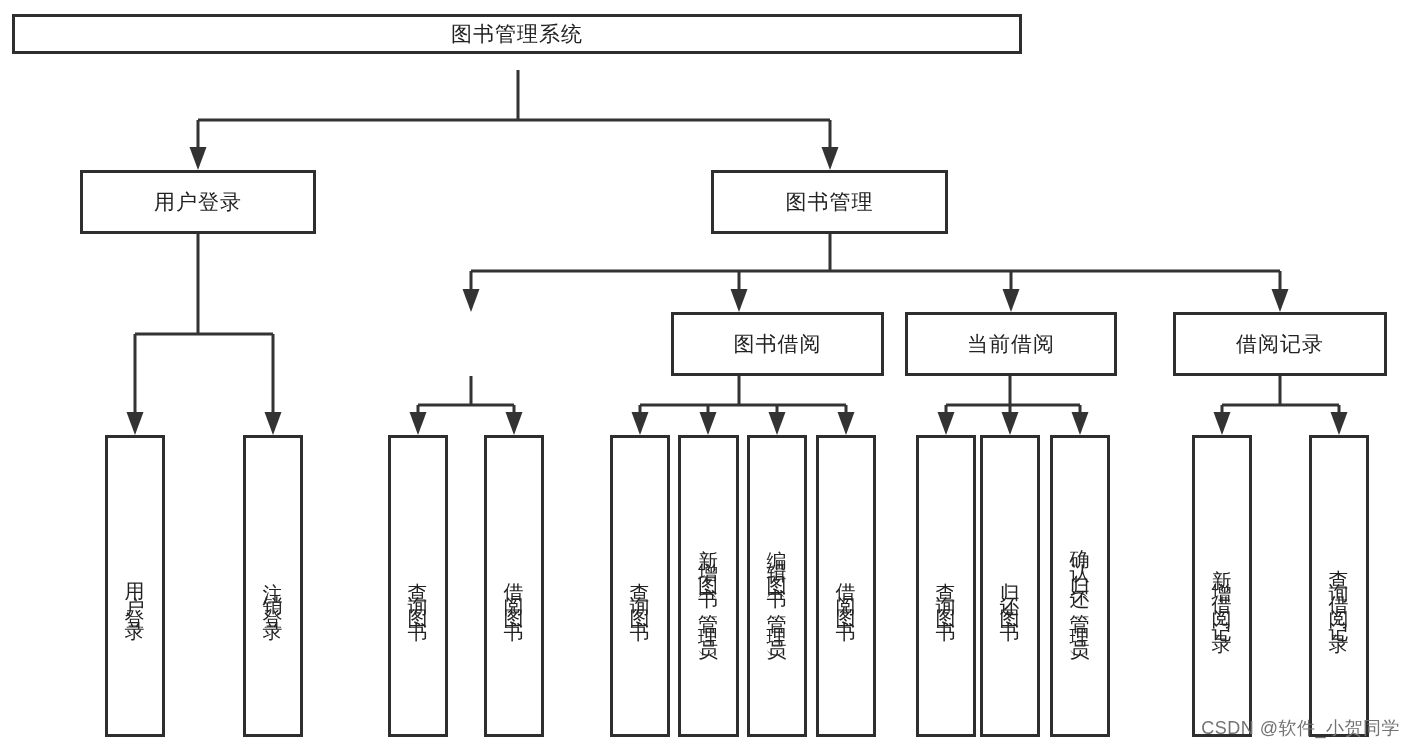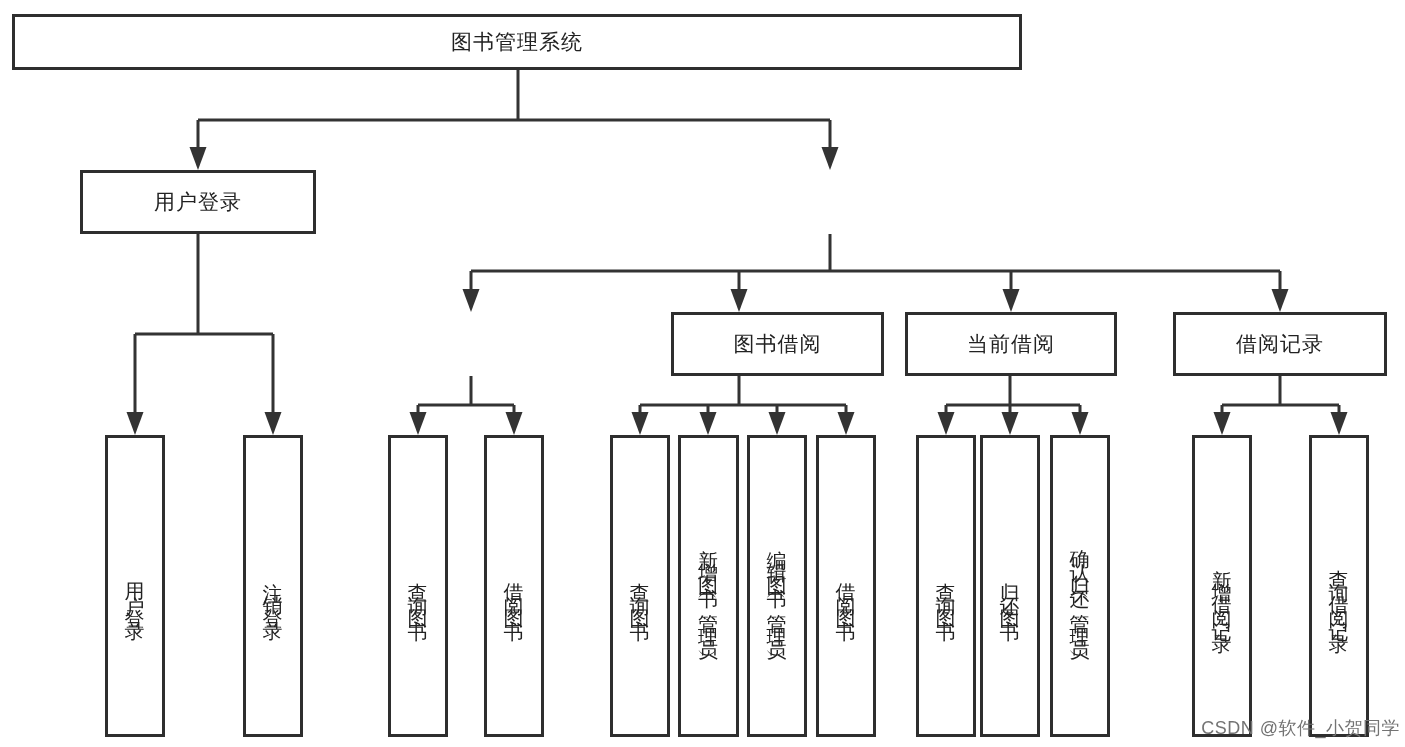--- a/index.html
+++ b/index.html
@@ -30,21 +30,21 @@
   .hnode { font-size: 21px; letter-spacing: 1px; }
   .vnode { font-size: 20px; }
   .vnode .vtext {
     writing-mode: vertical-rl;
     text-orientation: mixed;
     letter-spacing: 13px;
     line-height: 1;
     padding-top: 13px; 
   }
   
-  .n-root           { left: 12px;   top: 14px;  width: 1010px; height: 56px; }
+  .n-root           { left: 12px;   top: 14px;  width: 1010px; height: 40px; }
   .n-user-login     { left: 80px;   top: 170px; width: 236px;  height: 64px; }
   .n-book-mgmt      { left: 711px;  top: 170px; width: 237px;  height: 64px; }
   .n-new-book       { left: 363px;  top: 312px; width: 216px;  height: 64px; }
   .n-book-borrow    { left: 633px;  top: 312px; width: 213px;  height: 64px; margin-left: 38px; }
   .n-current-borrow { left: 905px;  top: 312px; width: 212px;  height: 64px; }
   .n-borrow-record  { left: 1173px; top: 312px; width: 214px;  height: 64px; }
   .leaf { top: 435px; height: 302px; width: 60px; }
   .l-a1 { left: 105px; }
   .l-a2 { left: 243px; }
   .l-b1 { left: 388px; }
@@ -114,20 +114,23 @@
     </g>
   </svg>
 
   <div class="node hnode n-root">
     <span>图书管理系统</span>
   </div>
 
   <div class="node hnode n-user-login">
     <span>用户登录</span>
   </div>
+  <div class="node hnode n-book-mgmt">
+    <span>图书管理</span>
+  </div>
 
   <div class="node hnode n-book-borrow">
     <span>图书借阅</span>
   </div>
   <div class="node hnode n-current-borrow">
     <span>当前借阅</span>
   </div>
   <div class="node hnode n-borrow-record">
     <span>借阅记录</span>
   </div>

